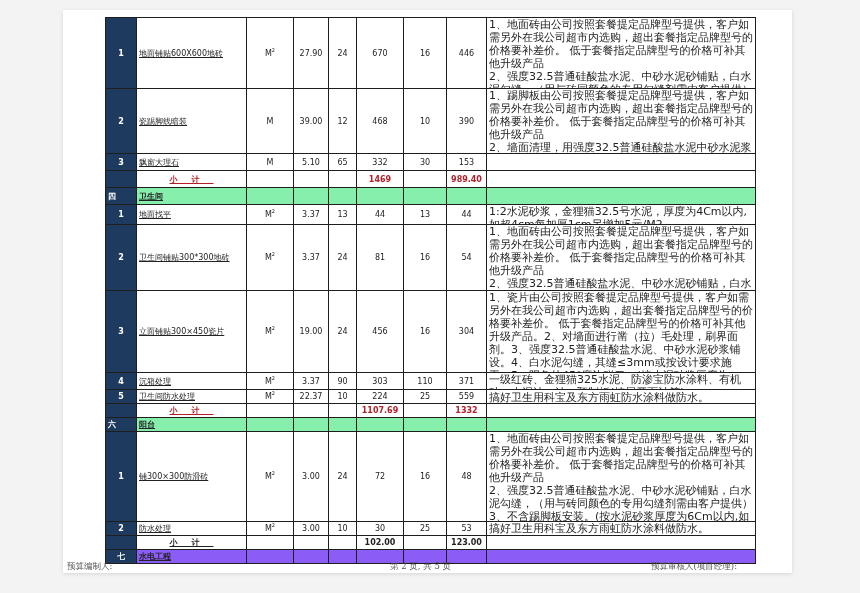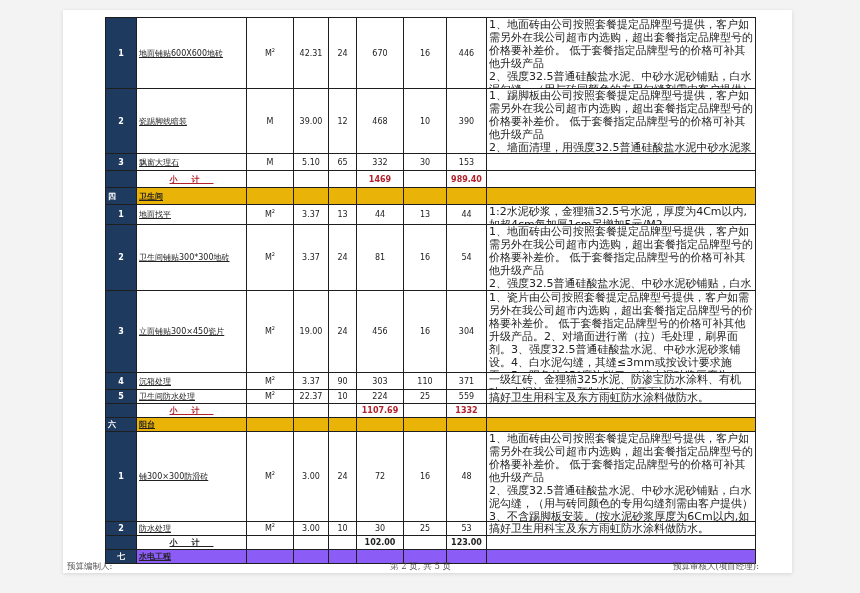--- a/index.html
+++ b/index.html
@@ -33,37 +33,37 @@
     border-color:#1f3a5f;
     border-right:1px solid #1e1e1e;
   }
   td.num { text-align:center; }
   td.name { text-align:left;text-decoration:underline; }
   td.desc {
     white-space:normal; text-align:left; line-height:14px;
     vertical-align:top; font-size:11px; padding:0 2px;
   }
   td.desc div.clip { overflow:hidden; }
-  tr.section td { background:#eab308; }
+  tr.section td { background:#86efac; }
   tr.section td.no { background:#1f3a5f; text-align:left; padding-left:2px; }
   tr.section td.name { font-weight:bold; }
   tr.gray td { background:#8b5cf6; }
   tr.gray td.no { background:#1f3a5f; }
   tr.gray td.name { font-weight:bold; }
   tr.subtotal td.name { text-align:center; font-weight:bold; letter-spacing:14px; }
   tr.subtotal.red td.name, tr.subtotal.red td.val { color:#b3202a; }
   tr.subtotal td.val { font-weight:bold; text-align:center; }
   sup { font-size:5px; vertical-align:super; line-height:0; }
   .footer {
     position:absolute; top:551px; font-family:"DejaVu Serif", serif;
     font-size:8.5px; color:#555;
   }
   .footer.left { left:4px; }
   .footer.center { left:327px; }
-  .footer.right { left:610px; }
+  .footer.right { left:588px; }
 </style>
 </head>
 <body>
 
 <div class="page">
   <table class="sheet">
     <colgroup>
       <col style="width:31px">
       <col style="width:110px">
       <col style="width:47px">
@@ -72,21 +72,21 @@
       <col style="width:47px">
       <col style="width:43px">
       <col style="width:40px">
       <col style="width:269px">
     </colgroup>
     <tbody id="tbody">
         <tr class="item" style="height: 71px;">
           <td class="no">1</td>
           <td class="name">地面铺贴600X600地砖</td>
           <td class="num"><span>M</span><sup>2</sup></td>
-          <td class="num">42.31</td>
+          <td class="num">27.90</td>
           <td class="num">24</td>
           <td class="num">670</td>
           <td class="num">16</td>
           <td class="num">446</td>
           <td class="desc">
             <div class="clip" style="max-height: 70px; white-space: pre-line;">1、地面砖由公司按照套餐提定品牌型号提供，客户如需另外在我公司超市内选购，超出套餐指定品牌型号的价格要补差价。 低于套餐指定品牌型号的价格可补其他升级产品
 2、强度32.5普通硅酸盐水泥、中砂水泥砂铺贴，白水泥勾缝，（用与砖同颜色的专用勾缝剂需由客户提供）
 3、不含踢脚板安装。(按水泥砂浆厚度为6Cm以内,如超6Cm每加厚1Cm另增加5元/M2,如45o斜铺另加15元/平方米)</div>
           </td>
         </tr>

